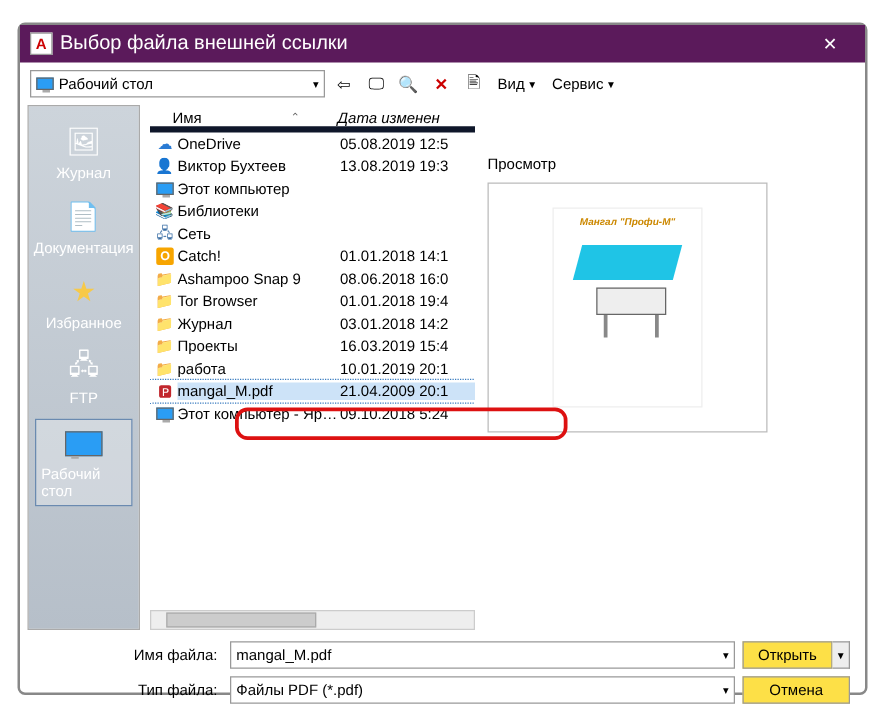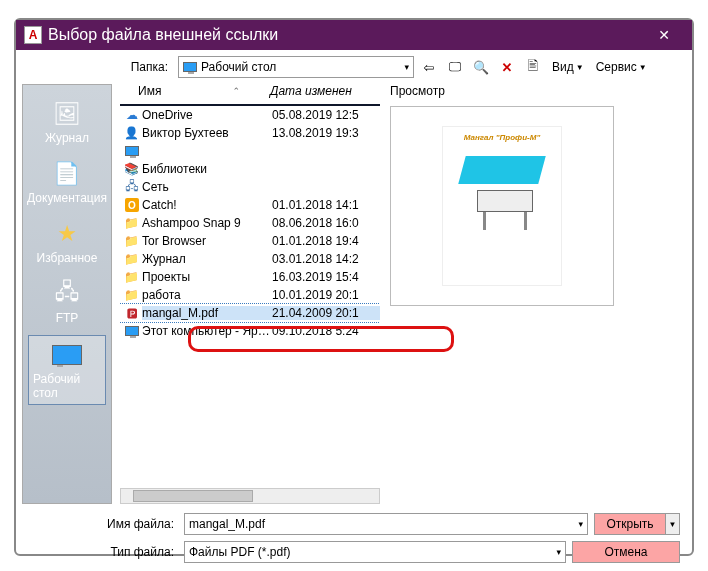--- a/index.html
+++ b/index.html
@@ -17,51 +17,51 @@
 .tb-red { color: #c00; font-weight: bold; }
 .tb-drop { display: flex; align-items: center; gap: 2px; cursor: pointer; padding: 0 4px; }
 .tb-drop .arr { font-size: 8px; }
 .main { display: flex; height: 420px; }
 .sidebar { width: 90px; background: linear-gradient(#cdd4db,#b6bfc9); display: flex; flex-direction: column; align-items: center; padding-top: 10px; gap: 6px; margin-left: 6px; border: 1px solid #aaa; }
 .sb-item { display: flex; flex-direction: column; align-items: center; gap: 2px; color: #fff; font-size: 11px; cursor: pointer; padding: 4px; width: 78px; }
 .sb-item.active { border: 1px solid #6a8ab0; background: rgba(255,255,255,0.3); }
 .sb-item .ic { width: 36px; height: 30px; display: flex; align-items: center; justify-content: center; font-size: 22px; }
 .content { flex: 1; display: flex; padding: 0 8px; }
 .filecol { width: 260px; display: flex; flex-direction: column; }
-.header-row { display: flex; border-bottom: 2px solid #0f172a; height: 22px; align-items: flex-start; font-size: 12px; }
+.header-row { display: flex; border-bottom: 5px solid #0f172a; height: 22px; align-items: flex-end; font-size: 12px; }
 .header-row .h1 { width: 150px; padding-left: 18px; position: relative; }
 .header-row .h1::after { content: "⌃"; position: absolute; right: 30px; top: 2px; font-size: 9px; color: #666; }
 .header-row .h2 { flex: 1; font-style: italic; }
 .filelist { flex: 1; overflow: hidden; }
 .frow { display: flex; align-items: center; height: 18px; padding-left: 4px; cursor: pointer; }
 .frow .fic { width: 16px; height: 16px; margin-right: 2px; display: flex; align-items: center; justify-content: center; font-size: 11px; }
 .frow .fname { width: 130px; white-space: nowrap; overflow: hidden; }
 .frow .fdate { flex: 1; white-space: nowrap; overflow: hidden; }
 .highlight-ring { position: absolute; border: 3px solid #d11; border-radius: 10px; pointer-events: none; left: 172px; top: 306px; width: 266px; height: 26px; z-index: 20; }
 .frow.sel-bg .fname, .frow.sel-bg .fdate { background: #cde3f8; }
 .frow.sel-bg { outline: 1px dotted #3a7cc0; }
 .scroll-h { height: 16px; background: #eee; border: 1px solid #ccc; margin-top: 4px; position: relative; }
 .scroll-h .thumb { position: absolute; left: 12px; top: 1px; width: 120px; height: 12px; background: #ccc; border: 1px solid #aaa; }
 .preview { flex: 1; padding-left: 10px; }
-.preview .plabel { height: 22px; }
+.preview .plabel { height: 22px; margin-top: 40px; }
 .preview .pbox { border: 1px solid #bbb; width: 224px; height: 200px; display: flex; align-items: center; justify-content: center; background: #fff; }
 .preview-content { width: 120px; height: 160px; background: #fff; border: 1px solid #eee; display: flex; flex-direction: column; align-items: center; padding: 6px; gap: 4px; }
 .preview-content .ptitle { font-size: 8px; color: #c80; font-weight: bold; font-style: italic; text-align: center; }
 .preview-content .pimg { width: 90px; height: 90px; position: relative; }
 .roof { position: absolute; top: 10px; left: 5px; width: 80px; height: 28px; background: #1fc4e6; transform: skewX(-15deg); }
 .grill { position: absolute; top: 44px; left: 20px; width: 56px; height: 22px; border: 1px solid #666; background: #eee; }
 .legs { position: absolute; top: 66px; left: 20px; width: 56px; height: 18px; }
 .legs::before, .legs::after { content: ""; position: absolute; width: 3px; height: 18px; background: #888; }
 .legs::before { left: 6px; } .legs::after { right: 6px; }
 .bottom { padding: 6px 12px; }
 .brow { display: flex; align-items: center; height: 28px; gap: 6px; }
 .brow .blbl { width: 150px; text-align: right; padding-right: 4px; }
 .brow .binput { flex: 1; height: 22px; border: 1px solid #999; padding: 0 4px; display: flex; align-items: center; background: #fff; }
 .brow .binput .dd { margin-left: auto; font-size: 9px; }
-.brow .bbtn { width: 72px; height: 22px; border: 1px solid #999; background: #fca5a5; display: flex; align-items: center; justify-content: center; cursor: pointer; text-align: center; }
+.brow .bbtn { width: 72px; height: 22px; border: 1px solid #999; background: #fde047; display: flex; align-items: center; justify-content: center; cursor: pointer; text-align: center; }
 .brow .btn-drop { width: 14px; height: 22px; border: 1px solid #999; border-left: none; background: #eee; display: flex; align-items: center; justify-content: center; font-size: 8px; cursor: pointer; }
 .ic-cloud { color: #2a7bd4; }
 .ic-user { color: #888; }
 .ic-lib { color: #caa45a; }
 .ic-net { color: #3a6ea5; }
 .ic-catch { color: #fff; background: #f7a500; border-radius: 2px; font-weight: bold; width: 14px; height: 14px; font-size: 10px; display: flex; align-items: center; justify-content: center; }
 .ic-folder { color: #f0c653; }
 .ic-pdf { color: #c1272d; }
 .mon { width: 14px; height: 10px; background: #2a9df4; border: 1px solid #666; position: relative; }
 .mon::after { content: ""; position: absolute; bottom: -3px; left: 4px; width: 6px; height: 2px; background: #aaa; }
@@ -72,21 +72,20 @@
 <div class="outer">
   <div class="titlebar">
     <div class="icon">
         <span>A</span>
       </div>
     <div class="title">Выбор файла внешней ссылки</div>
     <div class="close">✕</div>
   </div>
 
   <div class="toolbar">
-    <div class="lbl">Папка:</div>
     <div class="folder-select">
       <span class="mon"></span>
       <span style="margin-left:4px">Рабочий стол</span>
       <span class="dd">▾</span>
     </div>
     <div class="tb-icon">⇦</div>
     <div class="tb-icon">🖵</div>
     <div class="tb-icon">🔍</div>
     <div class="tb-icon tb-red">✕</div>
     <div class="tb-icon">🖹</div>
@@ -144,20 +143,21 @@
               <span class="fic">
                 <span class="ic-user">👤</span>
               </span>
               <span class="fname">Виктор Бухтеев</span>
               <span class="fdate">13.08.2019 19:3</span>
             </div>
             <div class="frow">
               <span class="fic">
                 <span class="mon"></span>
               </span>
+              <span class="fname">Этот компьютер</span>
               <span class="fdate"></span>
             </div>
             <div class="frow">
               <span class="fic">
                 <span class="ic-lib">📚</span>
               </span>
               <span class="fname">Библиотеки</span>
               <span class="fdate"></span>
             </div>
             <div class="frow">
@@ -256,18 +256,18 @@
         <div class="bbtn">Открыть</div>
         <div class="btn-drop">▼</div>
       </div>
     </div>
     <div class="brow">
       <div class="blbl">Тип файла:</div>
       <div class="binput">
         <span>Файлы PDF (*.pdf)</span>
           <span class="dd">▾</span>
       </div>
-      <div class="bbtn" style="width:108px">Отмена</div>
+      <div class="bbtn" style="width:86px">Отмена</div>
     </div>
   </div>
 
   <div class="highlight-ring"></div>
 </div>
 
 </body></html>

